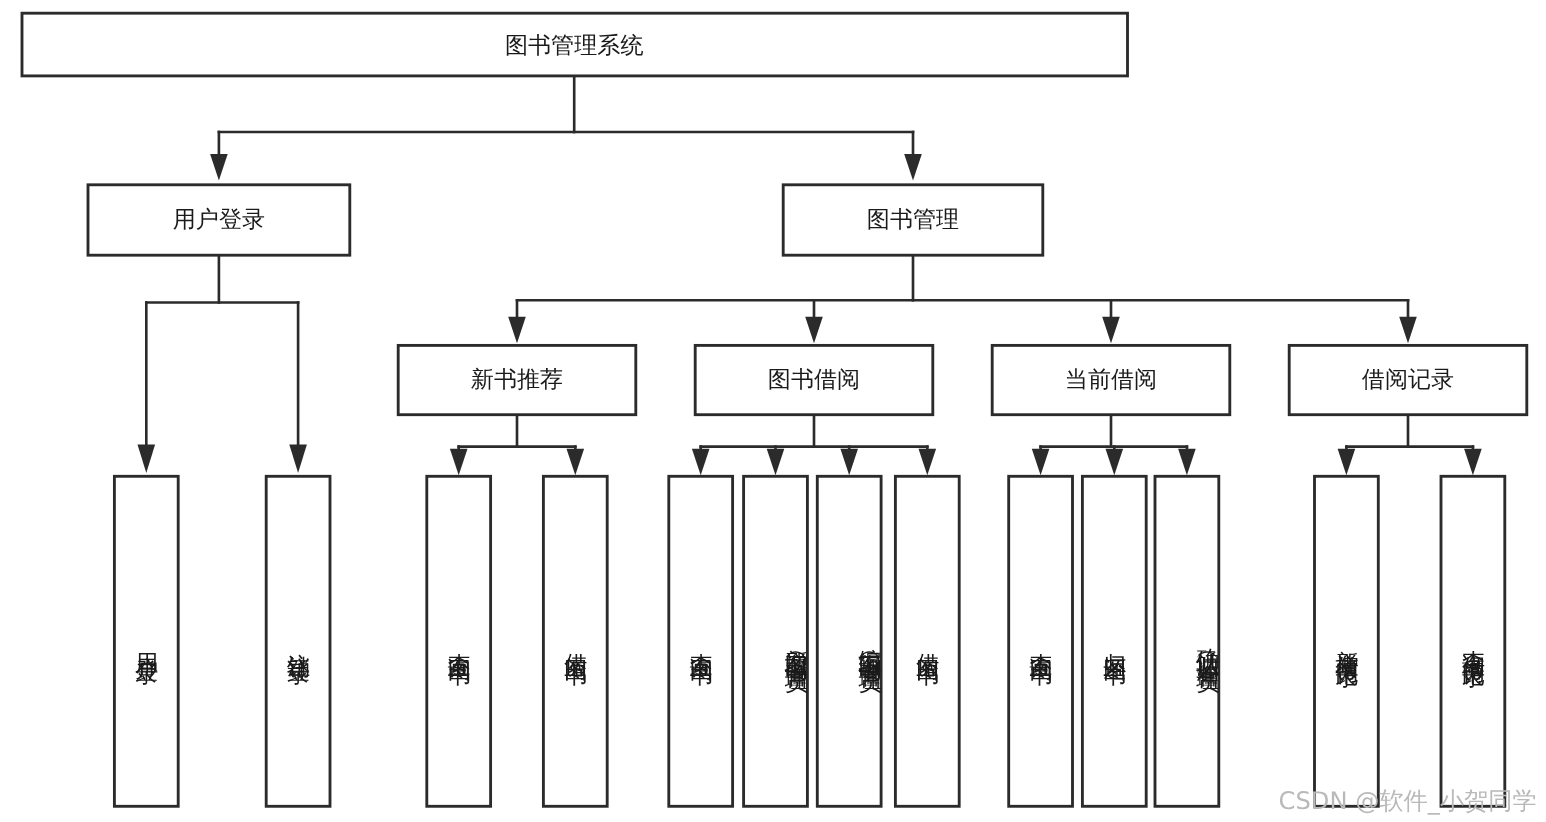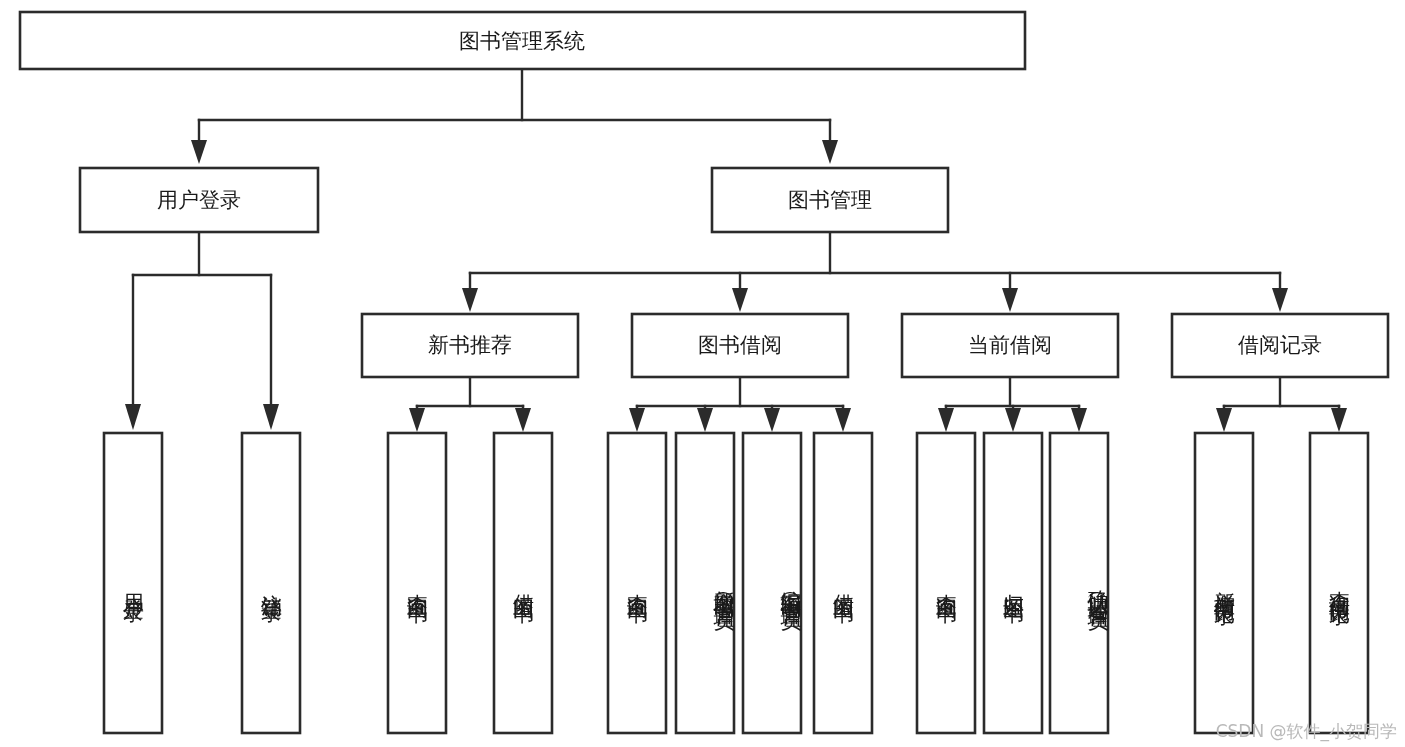--- a/index.html
+++ b/index.html
@@ -64,21 +64,21 @@
     pointer-events: none;
   }
   .vlabel.centered {
     align-items: center;
   }
   .watermark {
     position: absolute;
     right: 8px;
     bottom: 4px;
     font-family: "DejaVu Sans", "Liberation Sans", sans-serif;
-    font-size: 17px;
+    font-size: 22px;
     color: #b9b9b9;
     white-space: nowrap;
     margin-left: 20px;
   }
 </style>
 </head>
 <body>
 
 <div id="diagram-root">
 

